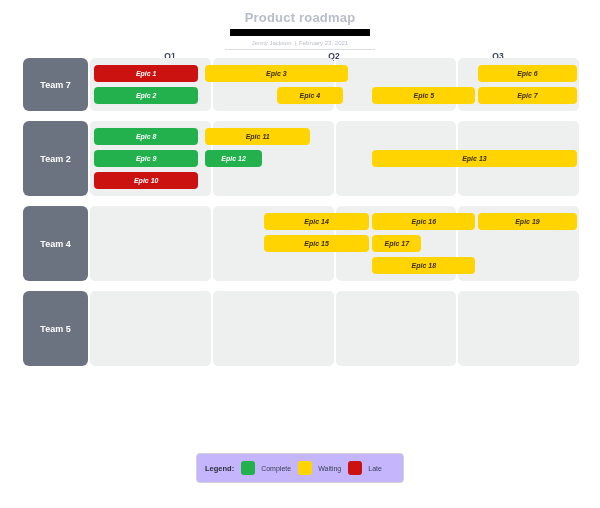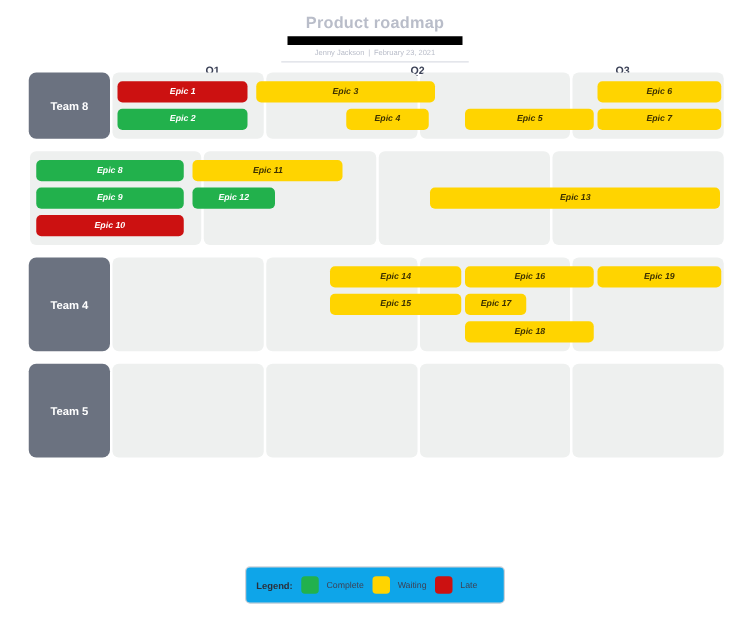--- a/index.html
+++ b/index.html
@@ -142,21 +142,21 @@
 
   
   .legend {
     position: absolute;
     left: 196px;
     top: 453px;
     width: 208px;
     height: 30px;
     border: 1px solid #cfd2d8;
     border-radius: 4px;
-    background: #0ea5e9;
+    background: #c4b5fd;
     display: flex;
     align-items: center;
     box-sizing: border-box;
     padding: 0 8px;
   }
   .legend-title {
     font-size: 7.5px;
     font-weight: bold;
     color: #2b2f3a;
     margin-right: 7px;
@@ -193,21 +193,21 @@
 
 <div class="quarters">
   <div class="q-spacer"></div>
   <div class="q-cell">Q1</div>
   <div class="q-cell">Q2</div>
   <div class="q-cell">Q3</div>
 </div>
 
 <div class="grid" id="roadmap-grid">
     <div class="team-row">
-      <div class="team-label">Team 8</div>
+      <div class="team-label">Team 7</div>
       <div class="lanes">
         <div class="lane-bg">
           <div class="lane-cell"></div>
           <div class="lane-cell"></div>
           <div class="lane-cell"></div>
           <div class="lane-cell"></div>
         </div>
         <div class="bars">
           <div class="bar-line">
             <div class="bar late" style="left: 1%; width: 21.3%;">Epic 1</div>
@@ -217,20 +217,21 @@
           <div class="bar-line">
             <div class="bar complete" style="left: 1%; width: 21.3%;">Epic 2</div>
             <div class="bar waiting" style="left: 38.2%; width: 13.6%;">Epic 4</div>
             <div class="bar waiting" style="left: 57.7%; width: 21%;">Epic 5</div>
             <div class="bar waiting" style="left: 79.3%; width: 20%;">Epic 7</div>
           </div>
         </div>
       </div>
     </div>
     <div class="team-row">
+      <div class="team-label">Team 2</div>
       <div class="lanes">
         <div class="lane-bg">
           <div class="lane-cell"></div>
           <div class="lane-cell"></div>
           <div class="lane-cell"></div>
           <div class="lane-cell"></div>
         </div>
         <div class="bars">
           <div class="bar-line">
             <div class="bar complete" style="left: 1%; width: 21.3%;">Epic 8</div>

